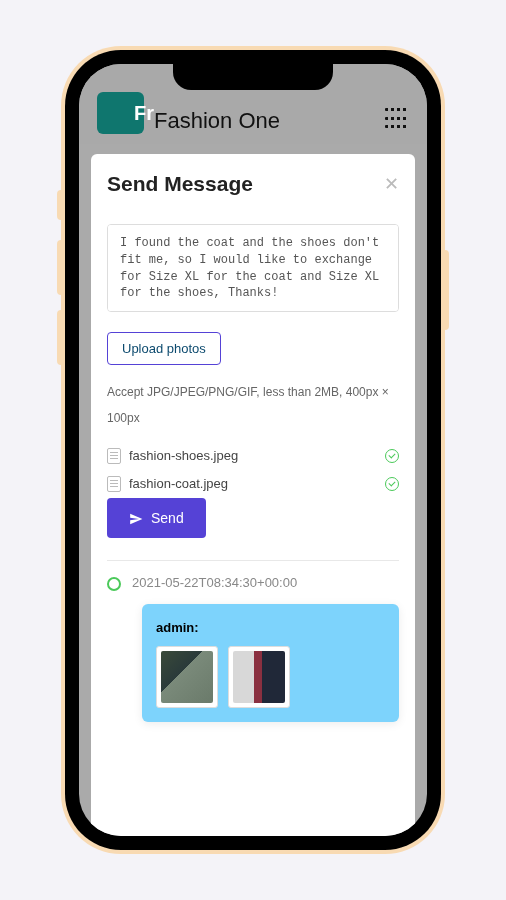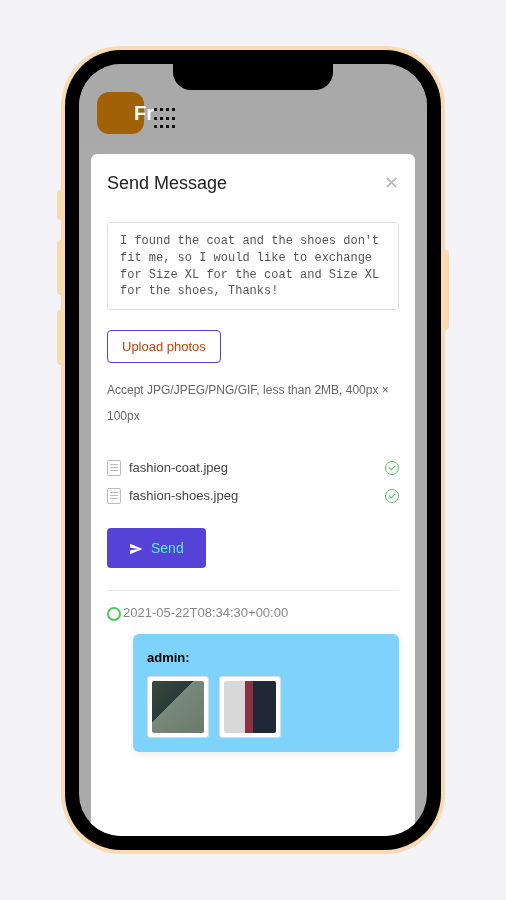--- a/index.html
+++ b/index.html
@@ -60,22 +60,22 @@
     background: #a9a9a9;
     height: 80px;
     display: flex;
     align-items: flex-end;
     padding: 0 18px 10px 18px;
     gap: 10px;
   }
   .logo {
     width: 42px;
     height: 42px;
-    background: #a16207;
-    border-radius: 12px;
+    background: #0f766e;
+    border-radius: 6px;
     display: flex;
     align-items: center;
     justify-content: center;
     color: #fff;
     font-weight: 700;
     font-size: 20px;
     padding-left: 47px;
   }
   .app-title {
     font-size: 22px;
@@ -110,51 +110,51 @@
     border-radius: 6px 6px 0 0;
     padding: 18px 16px;
     overflow: hidden;
   }
   .modal-head {
     display: flex;
     justify-content: space-between;
     align-items: center;
     margin-bottom: 28px;
   }
-  .modal-title { font-size: 18px; color: #222; }
+  .modal-title { font-size: 21px; color: #222; font-weight: bold; }
   .close-x { color: #bbb; font-size: 18px; cursor: pointer; }
   .msg-box {
     width: 100%;
     border: 1px solid #ddd;
     border-radius: 4px;
     padding: 10px 12px;
     font-family: "Courier New", monospace;
     font-size: 12px;
     line-height: 1.4;
     color: #555;
     resize: none;
     height: 88px;
     margin-bottom: 16px;
   }
   .upload-btn {
     border: 1px solid #5542d6;
-    color: #c2410c;
+    color: #0c4a6e;
     background: #fff;
     padding: 8px 14px;
     font-size: 13px;
     border-radius: 4px;
     cursor: pointer;
     margin-bottom: 14px;
     display: inline-block;
   }
   .accept-text {
     font-size: 12px;
     color: #666;
     line-height: 2.2;
-    margin-bottom: 24px;
+    margin-bottom: 10px;
   }
   .file-row {
     display: flex;
     align-items: center;
     gap: 8px;
     padding: 6px 0;
     font-size: 13px;
     color: #444;
   }
   .file-icon {
@@ -172,42 +172,41 @@
     border: 1.5px solid #4bc95a;
     border-radius: 50%;
     position: relative;
   }
   .check-icon::after{
     content:""; position:absolute; left:3px; top:3px; width:5px; height:3px;
     border-left:1.5px solid #4bc95a; border-bottom:1.5px solid #4bc95a; transform: rotate(-45deg);
   }
   .send-btn {
     background: #5542d6;
-    color: #5eead4;
+    color: #ffffff;
     border: none;
     padding: 12px 22px;
     font-size: 14px;
     border-radius: 4px;
     display: inline-flex;
     align-items: flex-end;
     gap: 8px;
-    margin-top: 18px;
     cursor: pointer;
   }
   .plane {
     width: 14px; height: 14px;
     display: inline-block;
   }
   .divider {
     border-top: 1px solid #e8e8e8;
     margin: 22px 0 14px 0;
   }
   .timeline {
     display: flex;
-    gap: 2px;
+    gap: 11px;
   }
   .dot {
     width: 14px; height: 14px;
     border: 2px solid #4bc95a;
     border-radius: 50%;
     background: #fff;
     margin-top: 2px;
     flex-shrink: 0;
   }
   .tl-content { flex:1; }
@@ -240,20 +239,21 @@
   <div class="phone-gold"></div>
   <div class="side-btn l1"></div>
   <div class="side-btn l2"></div>
   <div class="side-btn l3"></div>
   <div class="side-btn r1"></div>
   <div class="notch"></div>
   <div class="screen">
 
     <div class="header">
       <div class="logo">Fr</div>
+      <div class="app-title">Fashion One</div>
       <div class="menu-icon">
         <span></span>
           <span></span>
           <span></span>
       </div>
     </div>
 
     <div class="modal">
       <div class="modal-head">
         <div class="modal-title">Send Message</div>
@@ -261,26 +261,26 @@
       </div>
 
       <textarea class="msg-box" style="">I found the coat and the shoes don't fit me, so I would like to exchange for Size XL for the coat and Size XL for the shoes, Thanks!</textarea>
 
       <button class="upload-btn">Upload photos</button>
 
       <div class="accept-text">Accept JPG/JPEG/PNG/GIF, less than 2MB, 400px × 100px</div>
 
       <div class="file-row">
         <span class="file-icon"></span>
-        <span>fashion-coat.jpeg</span>
+        <span>fashion-shoes.jpeg</span>
         <span class="check-icon"></span>
       </div>
       <div class="file-row">
         <span class="file-icon"></span>
-        <span>fashion-shoes.jpeg</span>
+        <span>fashion-coat.jpeg</span>
         <span class="check-icon"></span>
       </div>
 
       <button class="send-btn">
         <span class="plane">
           <svg viewBox="0 0 24 24" width="14" height="14" fill="#fff">
               <path d="M2 21l21-9L2 3v7l15 2-15 2v7z"></path>
             </svg>
         </span>
         <span>Send</span>

